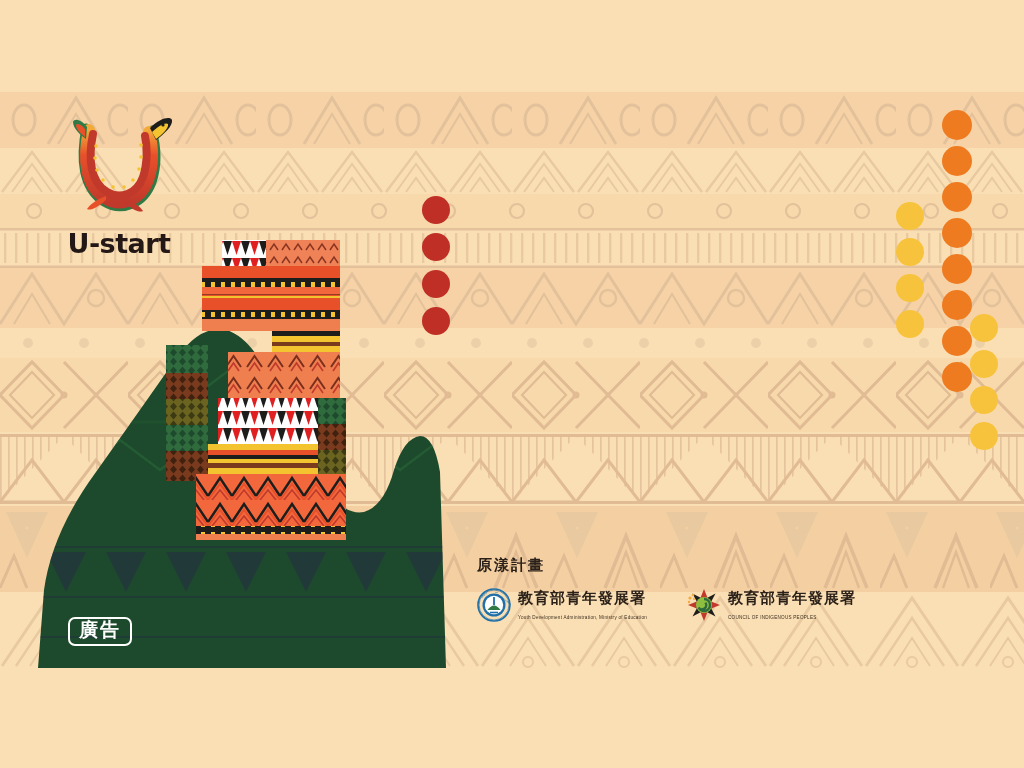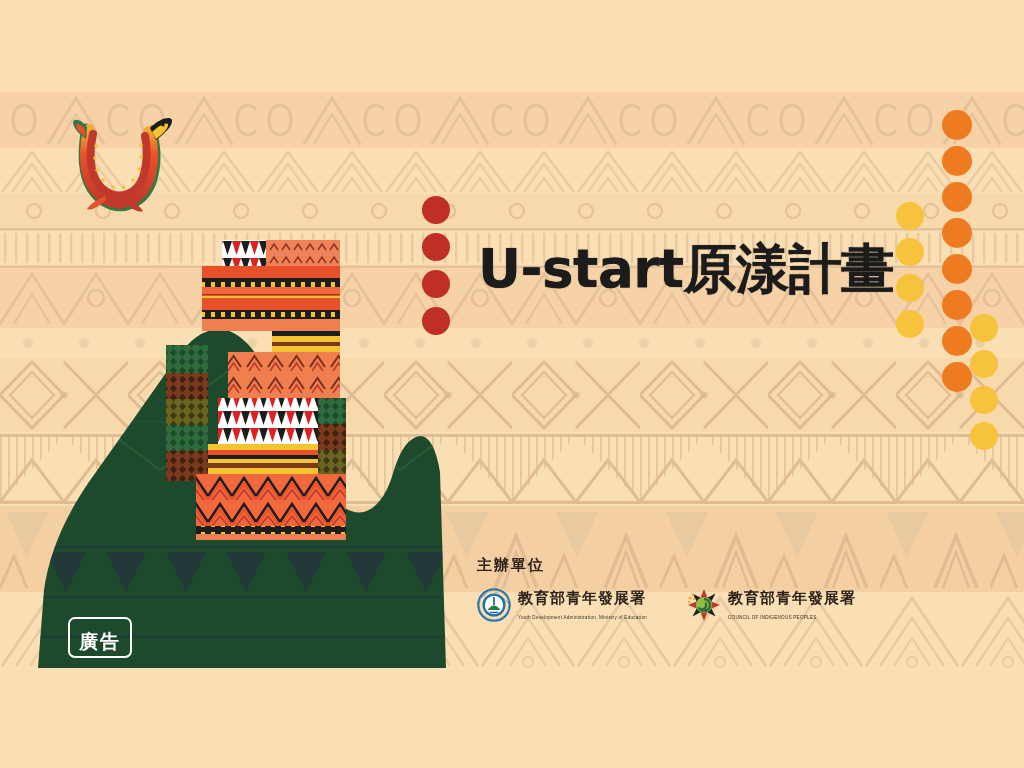--- a/index.html
+++ b/index.html
@@ -61,21 +61,21 @@
   .org-txt{display:flex;flex-direction:column;justify-content:center;gap:8px;}
   .org-cn{font-size:15px;font-weight:bold;color:#2b2119;letter-spacing:1px;line-height:1.15;
           font-family:"DejaVu Sans",sans-serif;white-space:nowrap;}
   .org-en{font-size:4.6px;color:#3a2e22;letter-spacing:.25px;line-height:1.2;
           font-family:"Liberation Sans",sans-serif;white-space:nowrap;}
 
   
   #ad-badge{
     position:absolute;left:68px;top:617px;
     border:2px solid #ffffff;border-radius:7px;
-    padding:12px 9px 4px;
+    padding:0 9px 4px;
     color:#ffffff;font-size:19px;font-weight:bold;letter-spacing:2px;
     font-family:"DejaVu Sans",sans-serif;line-height:1.1;
   }
 </style>
 </head>
 <body>
 
 <div id="poster">
 
   <div id="pattern-band">
@@ -460,25 +460,25 @@
       <path d="M86 16 C96 6 106 4 108 8 C109 14 100 22 92 28 Z" fill="#1d1d1b"></path>
       <path d="M88 20 C95 13 102 10 104 12 C105 16 98 23 92 27 Z" fill="#f4c330"></path>
       <circle cx="99" cy="13" r="1.6" fill="#1d1d1b"></circle>
 
       <path d="M23 15 C17 7 10 6 9 10 C9 16 16 23 22 27 Z" fill="#2f7a45"></path>
       <path d="M21 17 C17 12 13 11 12 13 C12 17 17 22 21 25 Z" fill="#e8502a"></path>
 
       <path d="M42 88 C33 96 26 99 23 97 C26 92 34 87 42 84 Z" fill="#e8502a"></path>
       <path d="M60 90 C68 98 76 101 79 99 C76 94 68 89 60 86 Z" fill="#c0392b"></path>
     </svg>
-  </div>
-
-  <div id="headline">U-start原漾計畫</div>
-
-  <div id="org-label">主辦單位</div>
+    <div id="logo-word">U-start</div>
+  </div>
+
+
+  <div id="org-label">原漾計畫</div>
 
   <div id="org-row">
 
     <div class="org">
       <svg class="org-emblem" viewBox="0 0 34 34">
         <circle cx="17" cy="17" r="16" fill="none" stroke="#1f6fa8" stroke-width="1.6"></circle>
         <circle cx="17" cy="17" r="11.5" fill="#1f6fa8"></circle>
         <circle cx="17" cy="17" r="9.2" fill="#ffffff"></circle>
         <path d="M17 9 L17 17" stroke="#1f6fa8" stroke-width="1.8"></path>
         <path d="M10.5 22 Q17 13 23.5 22 Z" fill="#2f7a45"></path>

